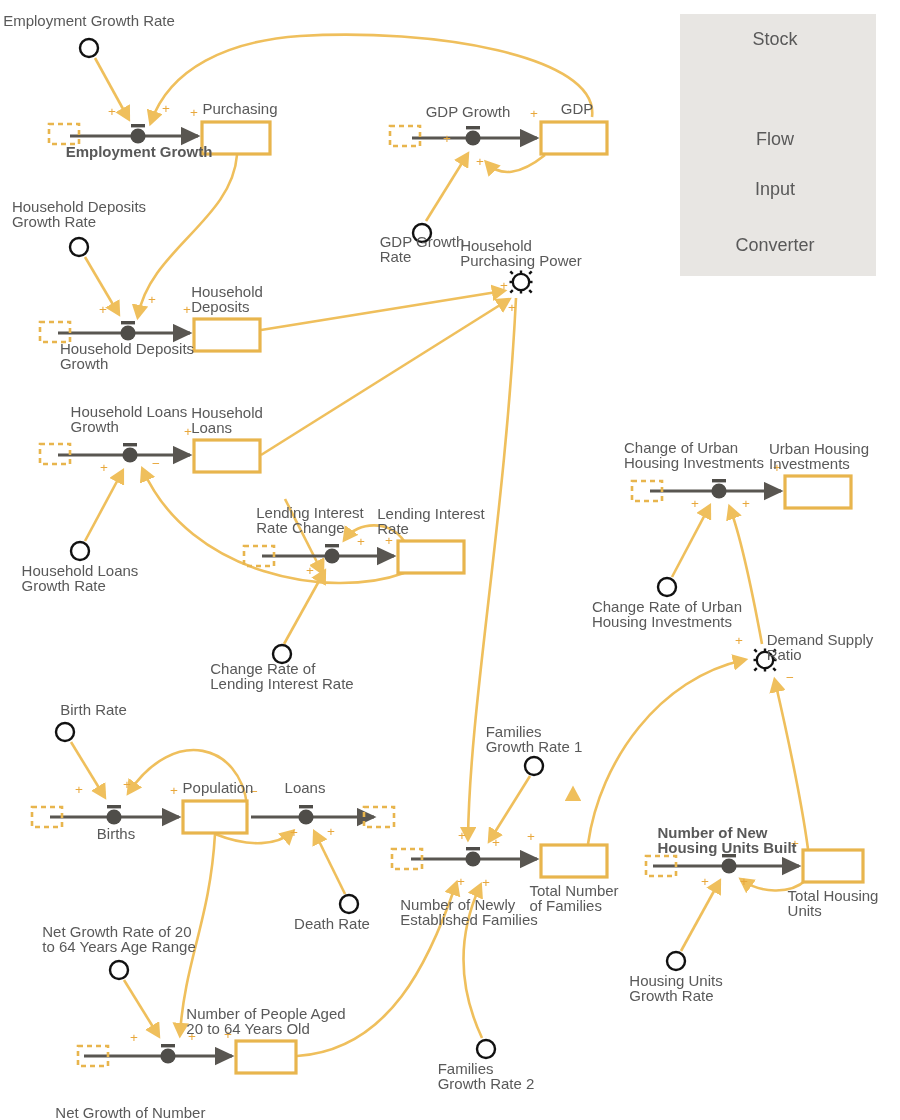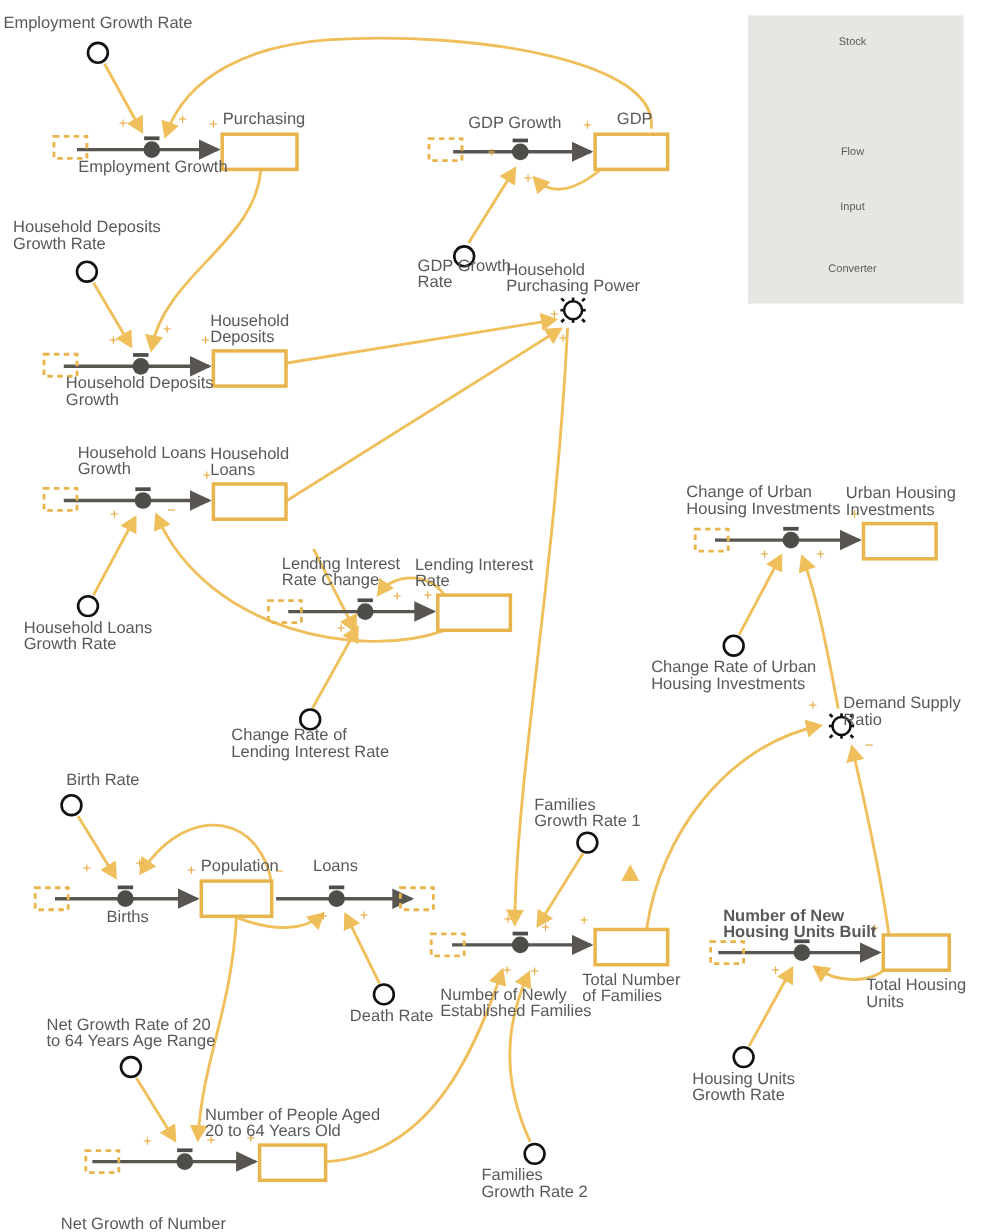--- a/index.html
+++ b/index.html
@@ -2,21 +2,21 @@
 <html><head>
 <meta charset="utf-8">
 <style>
   html,body{margin:0;padding:0;background:#ffffff;}
   body{font-family:"Liberation Sans", sans-serif;}
   #stage{position:relative;width:900px;height:1120px;overflow:hidden;background:#fff;}
   svg#canvas{position:absolute;left:0;top:0;width:900px;height:1120px;}
   .lbl{position:absolute;color:#595959;font-size:15px;line-height:14.6px;
        white-space:pre;transform:translateX(-50%);}
   .legend-box{position:absolute;left:680px;top:14px;width:196px;height:262px;background:#e8e6e3;}
-  .legend-lbl{position:absolute;color:#595959;font-size:10px;line-height:14.6px;text-align:center;
+  .legend-lbl{position:absolute;color:#595959;font-size:18px;line-height:14.6px;text-align:center;
        white-space:pre;transform:translateX(-50%);}
 </style>
 </head>
 <body>
 
 <div id="stage">
 
   <svg id="canvas" viewBox="0 0 900 1120">
     <defs>
       <marker id="flowhead" markerWidth="7" markerHeight="7" refX="5.6" refY="3" orient="auto">
@@ -290,38 +290,38 @@
 
   <div class="legend-box"></div>
 
   <div class="lbl" style="left:89px;top:14px;">Employment Growth Rate</div>
   <div class="lbl" style="left:79px;top:200px;">Household Deposits<br>Growth Rate</div>
   <div class="lbl" style="left:422px;top:235px;">GDP Growth<br>Rate</div>
   <div class="lbl" style="left:80px;top:564px;">Household Loans<br>Growth Rate</div>
   <div class="lbl" style="left:282px;top:662px;">Change Rate of<br>Lending Interest Rate</div>
   <div class="lbl" style="left:667px;top:600px;">Change Rate of Urban<br>Housing Investments</div>
   <div class="lbl" style="left:79px;top:703px;padding-left:29px;">Birth Rate</div>
-  <div class="lbl" style="left:356px;top:917px;">Death Rate</div>
+  <div class="lbl" style="left:332px;top:917px;">Death Rate</div>
   <div class="lbl" style="left:534px;top:725px;">Families<br>Growth Rate 1</div>
   <div class="lbl" style="left:676px;top:974px;">Housing Units<br>Growth Rate</div>
   <div class="lbl" style="left:119px;top:925px;">Net Growth Rate of 20<br>to 64 Years Age Range</div>
   <div class="lbl" style="left:486px;top:1062px;">Families<br>Growth Rate 2</div>
 
   <div class="lbl" style="left:240px;top:102px;">Purchasing</div>
   <div class="lbl" style="left:577px;top:102px;">GDP</div>
   <div class="lbl" style="left:227px;top:285px;">Household<br>Deposits</div>
   <div class="lbl" style="left:227px;top:406px;">Household<br>Loans</div>
   <div class="lbl" style="left:431px;top:507px;">Lending Interest<br>Rate</div>
   <div class="lbl" style="left:819px;top:442px;">Urban Housing<br>Investments</div>
   <div class="lbl" style="left:218px;top:781px;">Population</div>
   <div class="lbl" style="left:574px;top:884px;">Total Number<br>of Families</div>
   <div class="lbl" style="left:833px;top:889px;">Total Housing<br>Units</div>
   <div class="lbl" style="left:266px;top:1007px;">Number of People Aged<br>20 to 64 Years Old</div>
 
-  <div class="lbl" style="left:139px;top:145px;">Employment Growth</div>
+  <div class="lbl" style="left:139px;top:145px;font-weight:bold;">Employment Growth</div>
   <div class="lbl" style="left:468px;top:105px;">GDP Growth</div>
   <div class="lbl" style="left:127px;top:342px;">Household Deposits<br>Growth</div>
   <div class="lbl" style="left:129px;top:405px;">Household Loans<br>Growth</div>
   <div class="lbl" style="left:310px;top:506px;">Lending Interest<br>Rate Change</div>
   <div class="lbl" style="left:694px;top:441px;">Change of Urban<br>Housing Investments</div>
   <div class="lbl" style="left:116px;top:827px;">Births</div>
   <div class="lbl" style="left:305px;top:781px;">Loans</div>
   <div class="lbl" style="left:469px;top:898px;">Number of Newly<br>Established Families</div>
   <div class="lbl" style="left:727px;top:826px;font-weight:bold;">Number of New<br>Housing Units Built</div>
   <div class="lbl" style="left:170px;top:1106px;">Net Growth of Number<br>of People Aged 20 to 64 Years Old</div>

